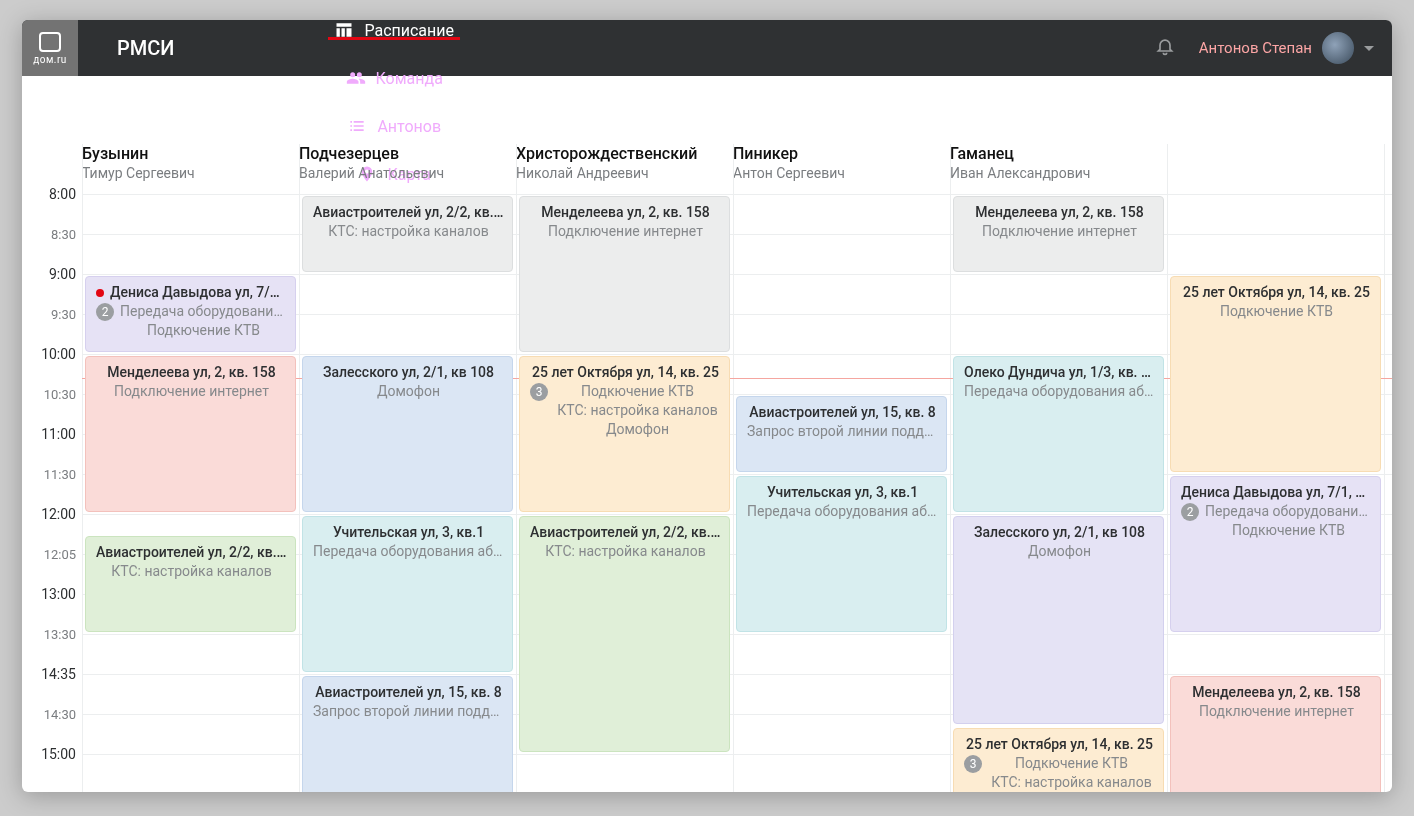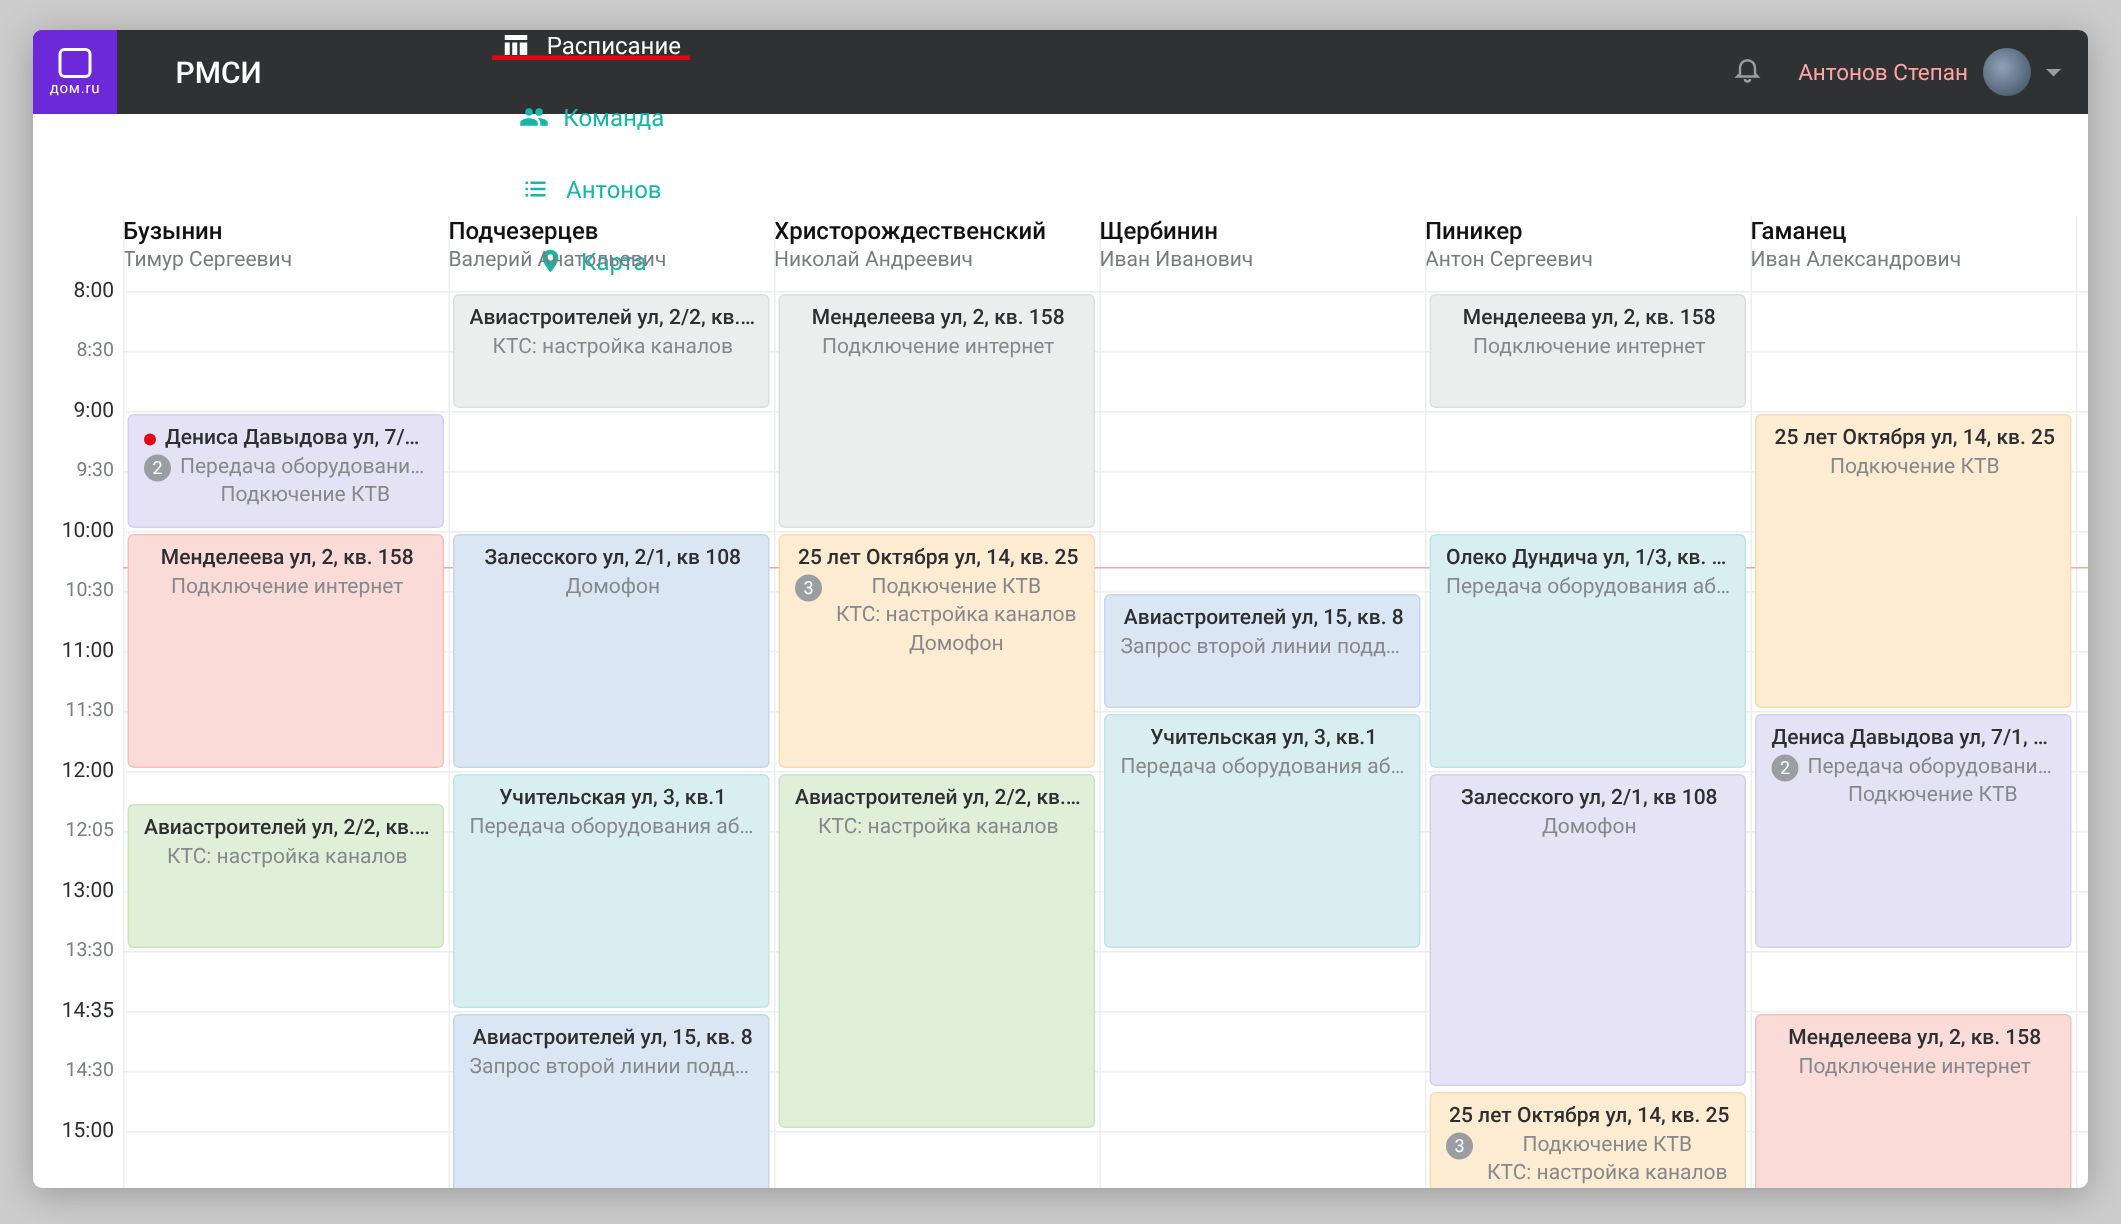--- a/index.html
+++ b/index.html
@@ -1,25 +1,25 @@
 <!DOCTYPE html>
 <html><head>
 <meta charset="utf-8">
 <style>
   * { box-sizing: border-box; margin: 0; padding: 0; }
   html, body { width: 1414px; height: 816px; font-family: -apple-system, BlinkMacSystemFont, "Segoe UI", Roboto, Arial, sans-serif; background: #ccc; overflow: hidden; }
   .frame { position: absolute; left: 22px; top: 20px; width: 1370px; height: 772px; background: #fff; border-radius: 6px; overflow: hidden; box-shadow: 0 4px 24px rgba(0,0,0,.25); }
   
   .header { height: 56px; background: #2f3133; display: flex; align-items: center; color: #fff; }
-  .logo { width: 56px; height: 56px; background: #6d28d9; display: flex; flex-direction: column; align-items: center; justify-content: center; font-size: 10px; color: #fff; }
+  .logo { width: 56px; height: 56px; background: #737373; display: flex; flex-direction: column; align-items: center; justify-content: center; font-size: 10px; color: #fff; }
   .logo-icon { width: 22px; height: 20px; border: 2px solid #fff; border-radius: 4px; margin-bottom: 2px; position: relative; }
   .logo-text { font-size: 10px; letter-spacing: .5px; }
   .app-title { font-size: 20px; font-weight: 500; margin-left: 39px; margin-right: 160px; }
   .nav { display: flex; gap: 28px; height: 56px; align-items: center; flex-direction: column; }
-  .nav-item { display: flex; align-items: center; gap: 10px; color: #14b8a6; font-size: 16px; cursor: pointer; height: 56px; position: relative; }
+  .nav-item { display: flex; align-items: center; gap: 10px; color: #f0abfc; font-size: 16px; cursor: pointer; height: 56px; position: relative; }
   .nav-item.active { color: #fff; }
   .nav-item.active::after { content: ""; position: absolute; bottom: 0; left: -6px; right: -6px; height: 3px; background: #e30613; }
   .nav-icon { width: 20px; height: 20px; display: inline-flex; align-items: center; justify-content: center; }
   .spacer { flex: 1; }
   .bell { margin-right: 24px; color: #9a9c9e; cursor: pointer; }
   .user { display: flex; align-items: center; gap: 10px; margin-right: 18px; color: #fca5a5; font-size: 15px; cursor: pointer; }
   .avatar { width: 32px; height: 32px; border-radius: 50%; background: radial-gradient(circle at 40% 40%, #8fa2b8, #3a4a5a); }
   .caret { width: 0; height: 0; border-left: 5px solid transparent; border-right: 5px solid transparent; border-top: 5px solid #9a9c9e; }
   
   .body { position: absolute; top: 56px; bottom: 0; left: 0; right: 0; overflow: hidden; }
@@ -131,24 +131,20 @@
         </div>
         <div class="col-header">
           <div class="last">Подчезерцев</div>
           <div class="first">Валерий Анатольевич</div>
         </div>
         <div class="col-header">
           <div class="last">Христорождественский</div>
           <div class="first">Николай Андреевич</div>
         </div>
         <div class="col-header">
-          <div class="last">Щербинин</div>
-          <div class="first">Иван Иванович</div>
-        </div>
-        <div class="col-header">
           <div class="last">Пиникер</div>
           <div class="first">Антон Сергеевич</div>
         </div>
         <div class="col-header">
           <div class="last">Гаманец</div>
           <div class="first">Иван Александрович</div>
         </div>
       </div>
     <div class="grid">
       <div class="time-col" id="time-col">

